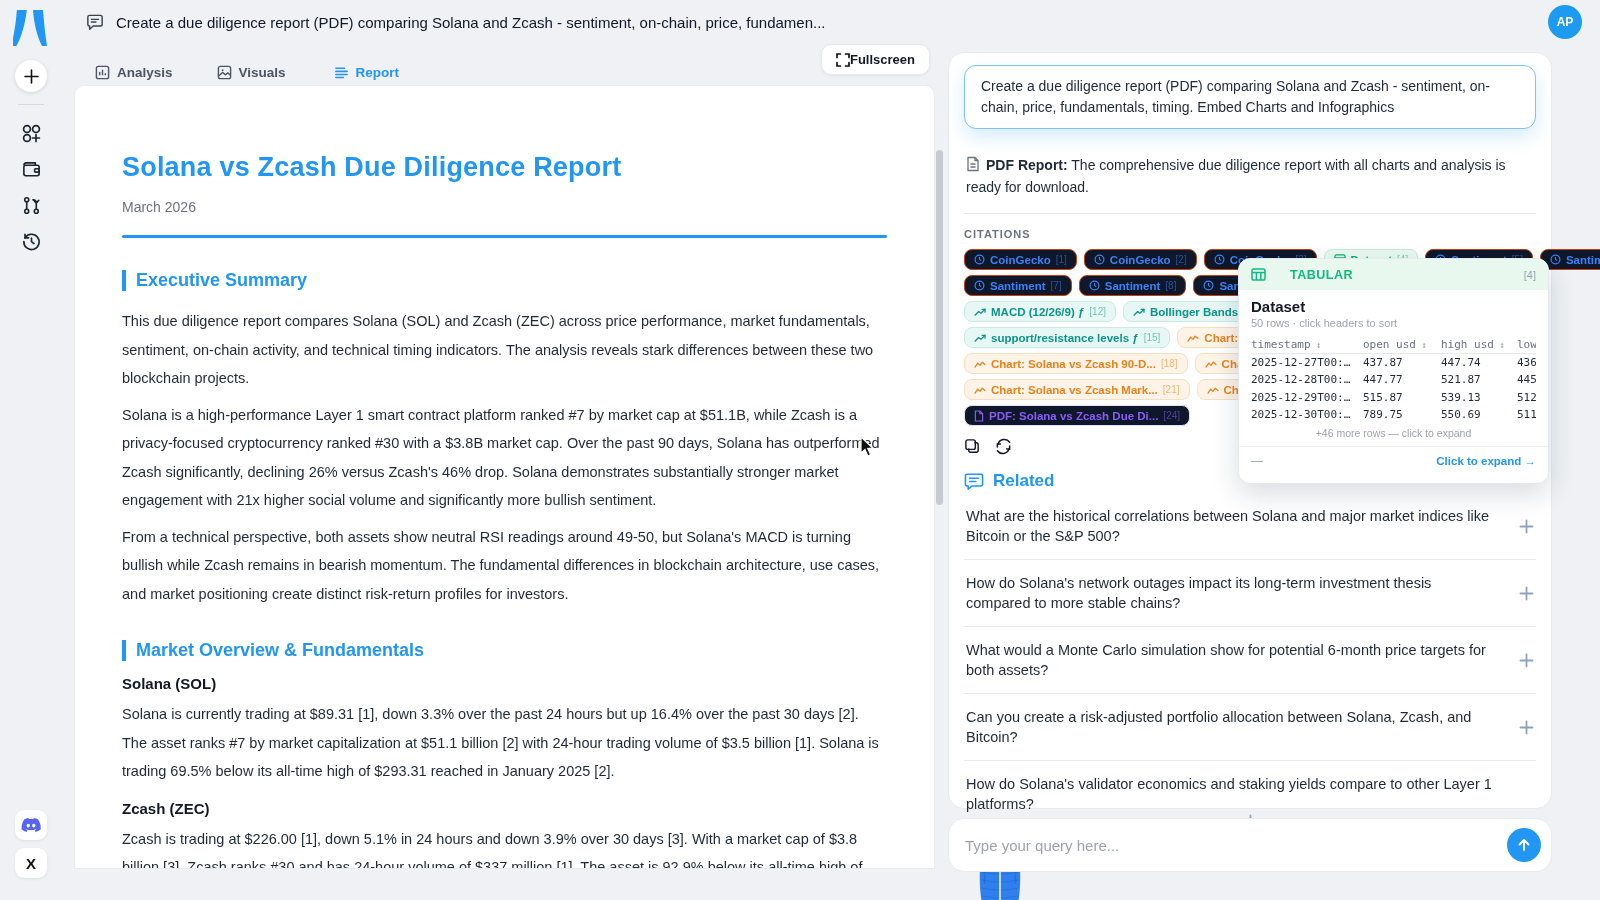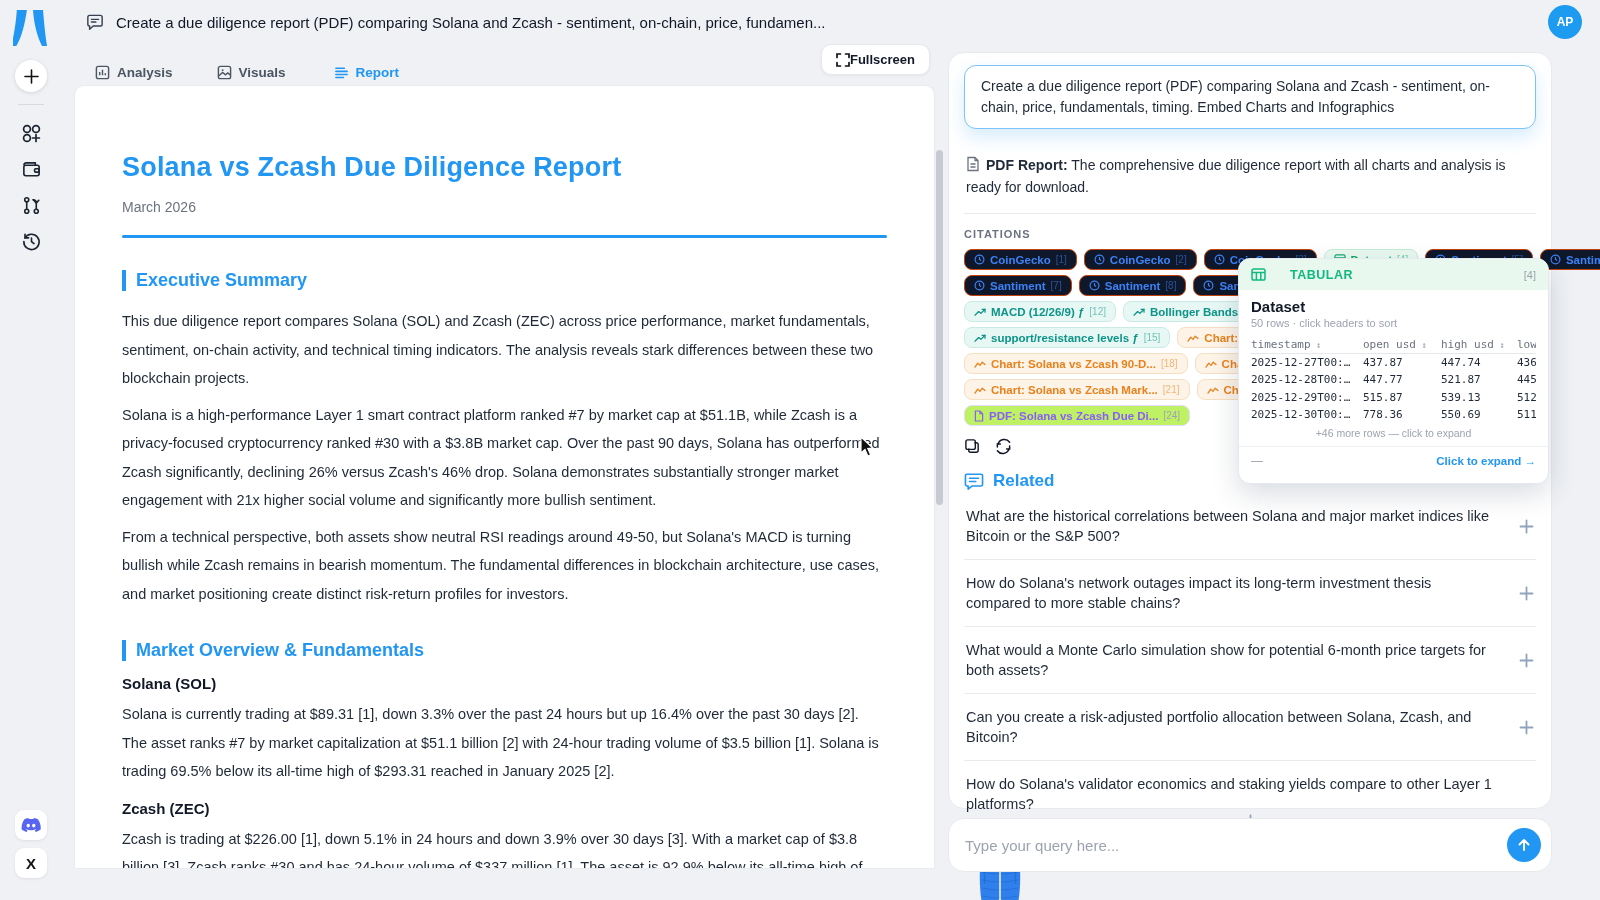--- a/index.html
+++ b/index.html
@@ -52,21 +52,21 @@
   .cit-head { margin-top:14px; font-size:11px; font-weight:700; letter-spacing:1px; color:#6b7280; }
   .chips { margin-top:9px; display:flex; flex-direction:column; gap:5px; }
   .chip-row { display:flex; gap:7px; }
   .chip { display:inline-flex; align-items:center; gap:5px; height:21px; padding:0 9px; border-radius:8px; font-size:11.5px; font-weight:600; white-space:nowrap; cursor:pointer; }
   .chip .cn { font-size:10px; font-weight:500; opacity:.55; }
   .chip svg { flex:none; }
   .c-blue   { background:#0f172a; border:1px solid #c2410c; color:#3b82f6; }
   .c-green  { background:#e9f9f0; border:1px solid #c4ecd6; color:#0ea968; }
   .c-teal   { background:#e7f8f4; border:1px solid #c8ece4; color:#0d9488; }
   .c-orange { background:#fdf3e7; border:1px solid #f6dfc0; color:#e8821c; }
-  .c-purple { background:#bef264; border:1px solid #e4dcfb; color:#8b5cf6; }
+  .c-purple { background:#0f172a; border:1px solid #e4dcfb; color:#8b5cf6; }
   .cut { overflow:hidden; }
   .actions { margin-top:12px; display:flex; gap:14px; color:#111827; }
   .actions .act { cursor:pointer; display:flex; }
   .related-head { margin-top:16px; display:flex; align-items:center; gap:9px; color:#2196f3; font-size:17px; font-weight:700; }
   .q-list { margin-top:2px; }
   .q-row { display:flex; align-items:center; padding:13px 2px; border-bottom:1px solid #e9ecef; }
   .q-row:last-child { border-bottom:none;flex-direction:column; }
   .q-text { flex:1; font-size:14.5px; line-height:20px; color:#1f2937; padding-right:20px; cursor:pointer; }
   .q-plus { flex:none; color:#8fa3bd; cursor:pointer; display:flex; }
   .vest { margin-top:4px; margin-left:12px; width:48px; height:60px; }
@@ -499,21 +499,21 @@
             <span>445.22</span>
         </div>
         <div class="pt-row">
           <span>2025-12-29T00:…</span>
             <span>515.87</span>
             <span>539.13</span>
             <span>512.48</span>
         </div>
         <div class="pt-row">
           <span>2025-12-30T00:…</span>
-            <span>778.36</span>
+            <span>789.75</span>
             <span>550.69</span>
             <span>511.13</span>
         </div>
       </div>
       <div class="pop-more">+46 more rows — click to expand</div>
     </div>
     <div class="pop-foot">
       <span class="dash">—</span>
       <span class="expand">Click to expand →</span>
     </div>

